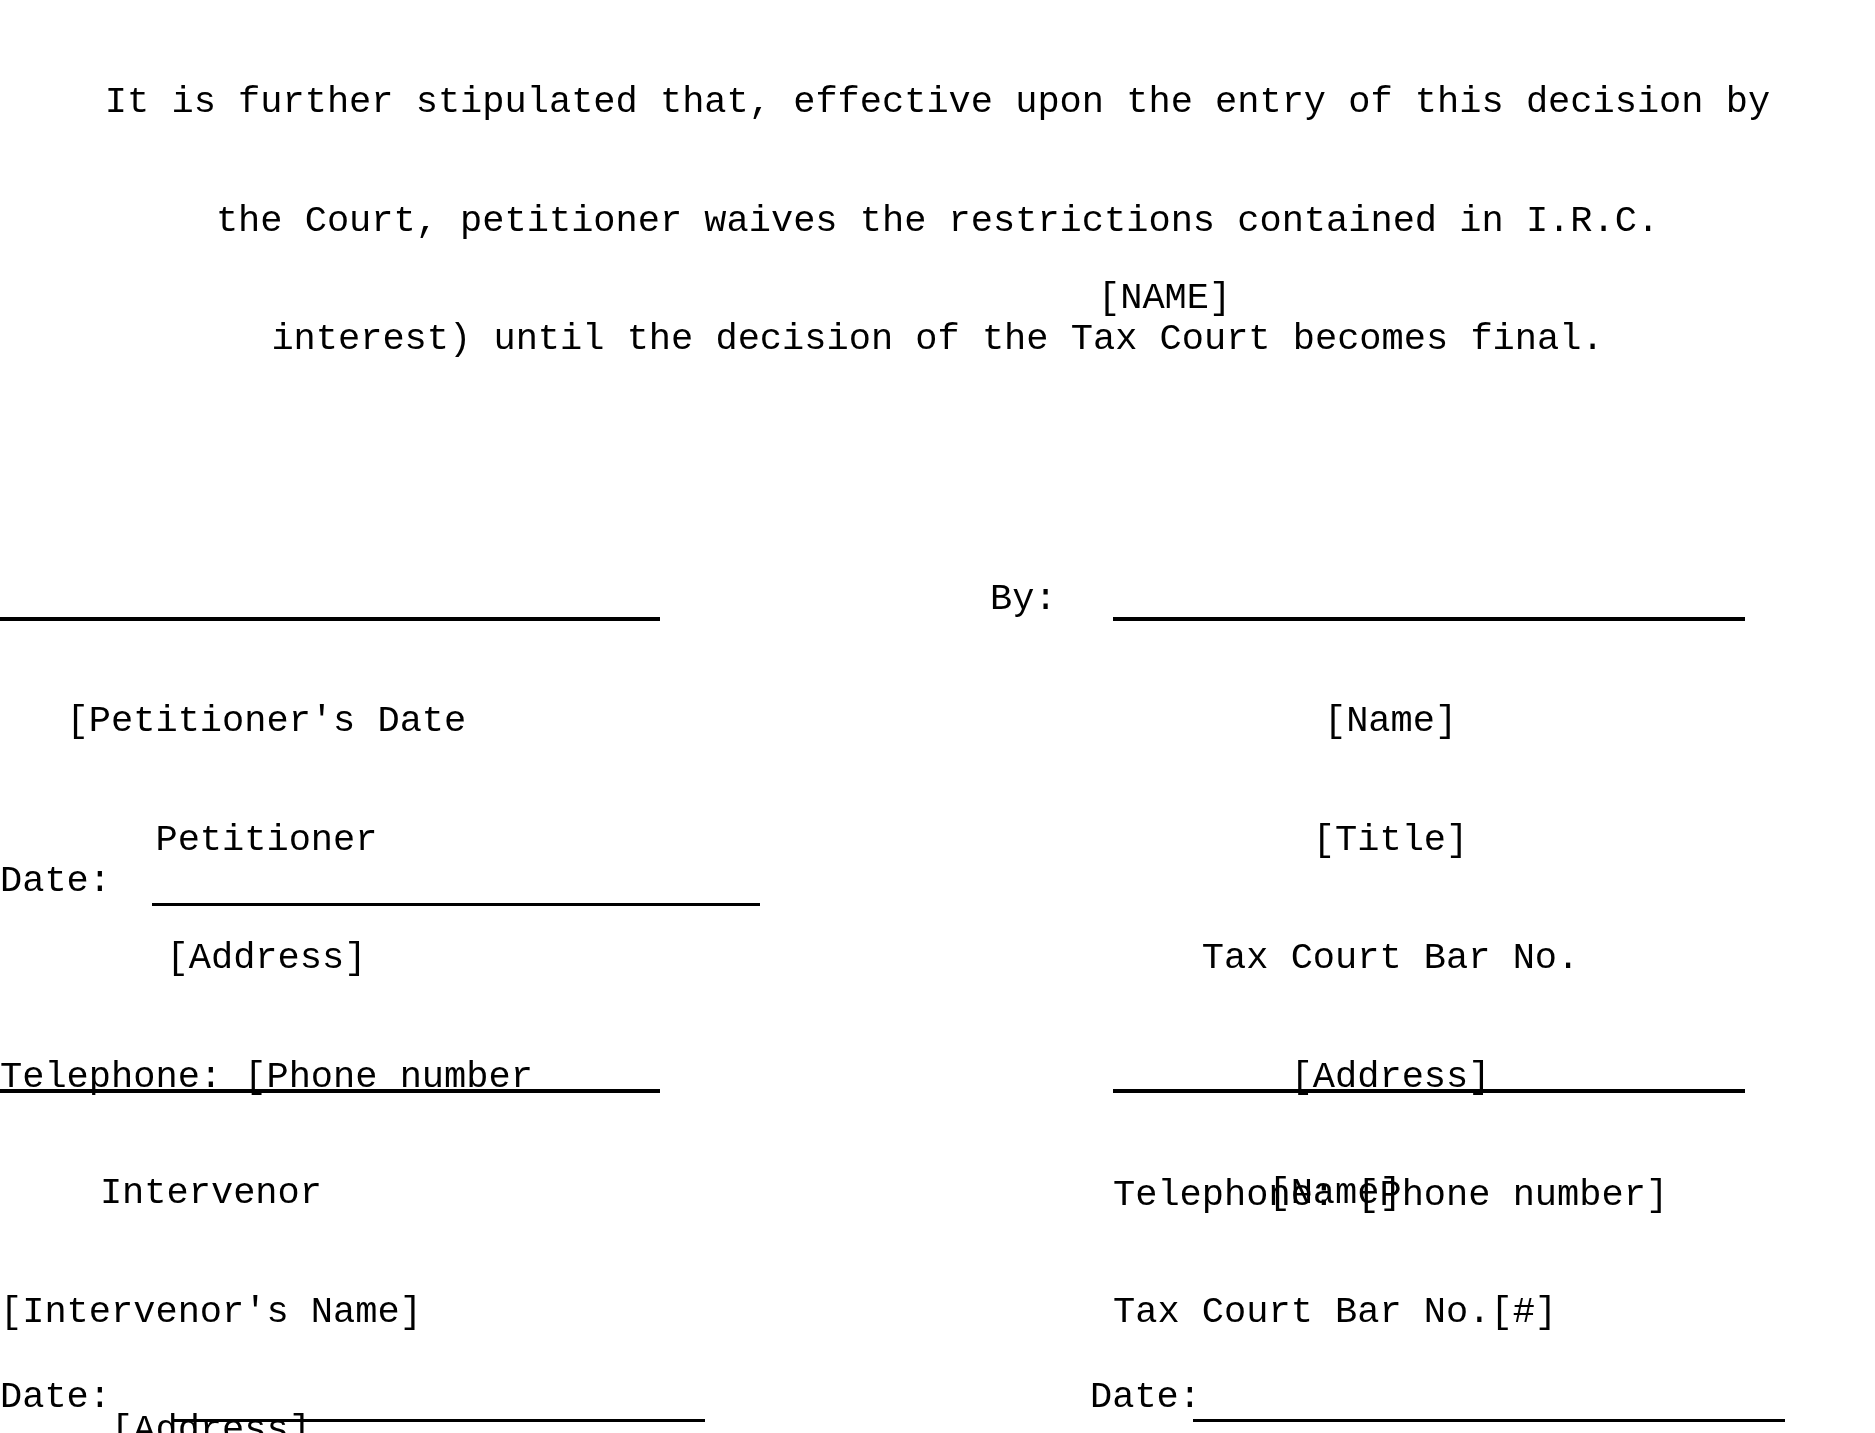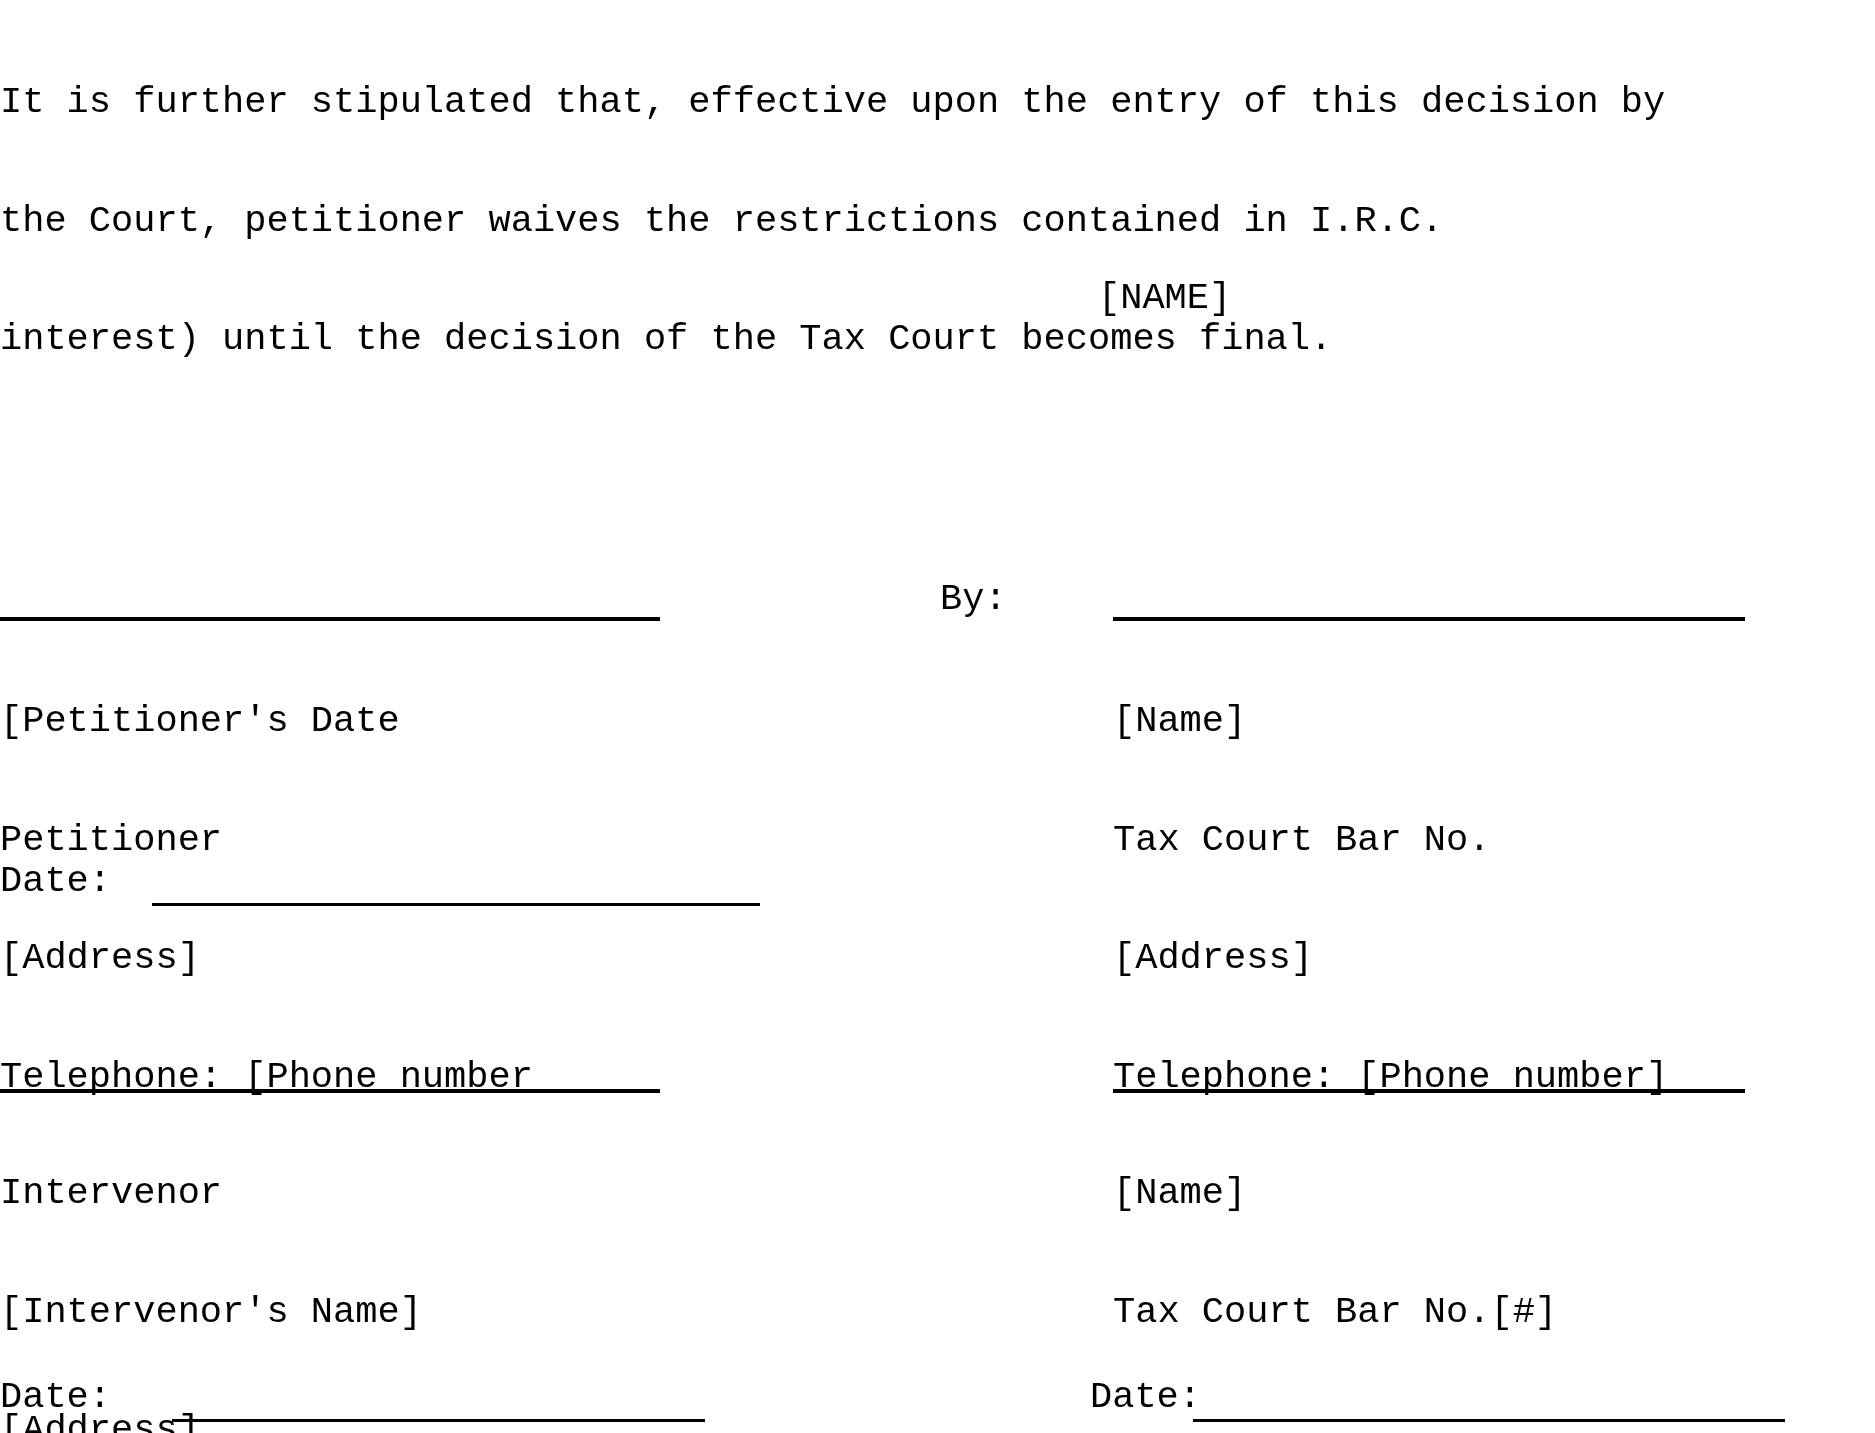--- a/index.html
+++ b/index.html
@@ -11,20 +11,21 @@
   body {
     font-family: "Liberation Mono", "DejaVu Sans Mono", monospace;
     color: #000000;
   }
   .page {
     position: relative;
     width: 1875px;
     height: 1433px;
     background: #ffffff;
     overflow: hidden;
+    text-align: center;
   }
 
   
   .body-text {
     position: absolute;
     font-size: 37px;
     line-height: 39.5px;
     letter-spacing: 0px;
     white-space: pre;
     font-family: "Liberation Mono", "DejaVu Sans Mono", monospace;
@@ -74,33 +75,34 @@
   <div class="body-text para">
     <span class="line">It is further stipulated that, effective upon the entry of this decision by</span>
     <span class="line">the Court, petitioner waives the restrictions contained in I.R.C.</span>
     <span class="line">interest) until the decision of the Tax Court becomes final.</span>
   </div>
 
   <div class="block" style="left:1098px; top:200px;">
     <span class="line">[NAME]</span>
   </div>
 
-  <div class="label" style="left:940px; top:580px;">By:</div>
+  <div class="label" style="left:990px; top:580px;">By:</div>
 
   <div class="rule" style="left:0px; top:617px; width:660px;"></div>
   <div class="block" style="left:0px; top:623px;">
     <span class="line">[Petitioner's Date</span>
     <span class="line">Petitioner</span>
     <span class="line">[Address]</span>
     <span class="line">Telephone: [Phone number</span>
   </div>
 
   <div class="rule" style="left:1113px; top:617px; width:632px;"></div>
   <div class="block" style="left:1113px; top:623px;">
     <span class="line">[Name]</span>
+    <span class="line">[Title]</span>
     <span class="line">Tax Court Bar No.</span>
     <span class="line">[Address]</span>
     <span class="line">Telephone: [Phone number]</span>
   </div>
 
   <div class="label" style="left:0px; top:862px;">Date:</div>
   <div class="rule-thin" style="left:152px; top:903px; width:608px;"></div>
 
   <div class="rule" style="left:0px; top:1089px; width:660px;"></div>
   <div class="block" style="left:0px; top:1095px;">

